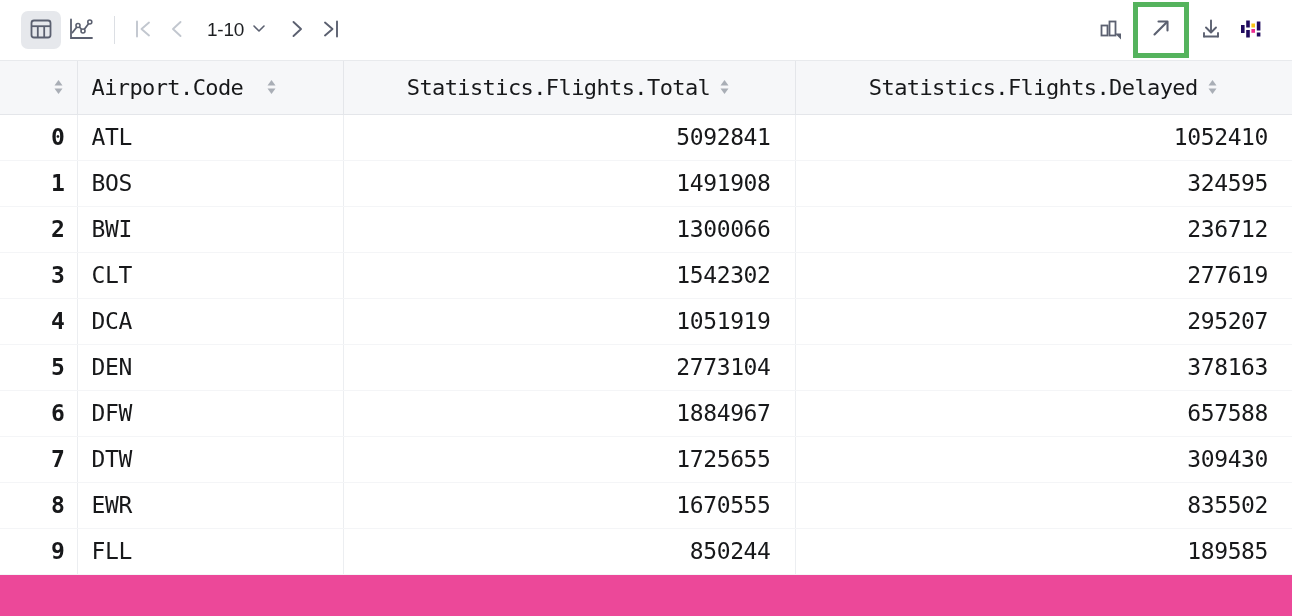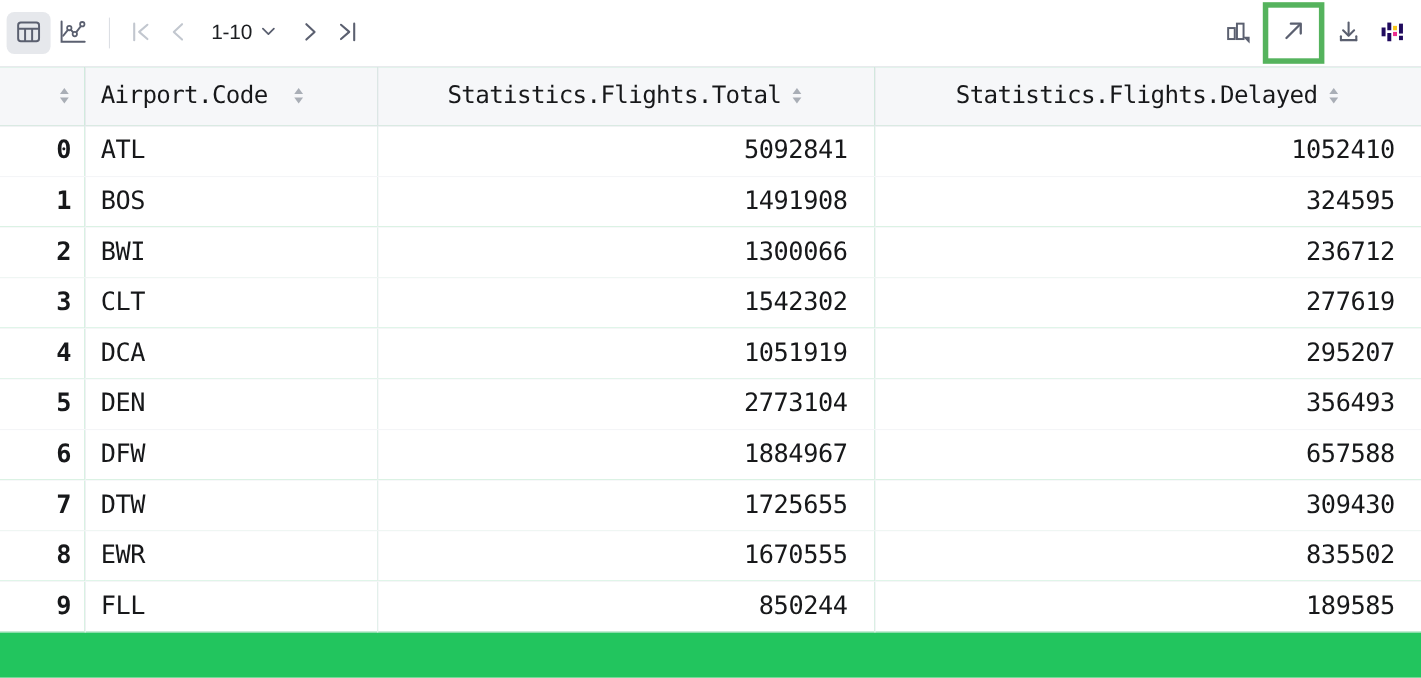--- a/index.html
+++ b/index.html
@@ -21,21 +21,21 @@
     position: relative;
     background: #ffffff;
     box-sizing: border-box;
   }
 
   
   .toolbar {
     height: 61px;
     display: flex;
     align-items: center;
-    padding: 0 6px;
+    padding: 0 21px;
     box-sizing: border-box;
     border-bottom: 1px solid #e8eaed;
     background: #ffffff;
   }
 
   .tb-btn {
     width: 40px;
     height: 38px;
     display: flex;
     align-items: center;
@@ -202,21 +202,21 @@
 
   .col-idx { width: 77px; }
   .col-code { width: 266px; }
   .col-total { width: 452px; }
   .col-delayed { width: 497px; }
 
   .table-wrap {
     width: 1292px;
     height: 555px;
     overflow: hidden;
-    background: #22c55e;
+    background: #ec4899;
   }
 </style>
 </head>
 <body>
 
 <div class="viewer">
 
   <div class="toolbar">
 
     <button class="tb-btn active">
@@ -468,21 +468,21 @@
             <td>
               <div class="cell idx">5</div>
             </td>
             <td>
               <div class="cell txt">DEN</div>
             </td>
             <td>
               <div class="cell num">2773104</div>
             </td>
             <td>
-              <div class="cell num">356493</div>
+              <div class="cell num">378163</div>
             </td>
           </tr>
           <tr>
             <td>
               <div class="cell idx">6</div>
             </td>
             <td>
               <div class="cell txt">DFW</div>
             </td>
             <td>

